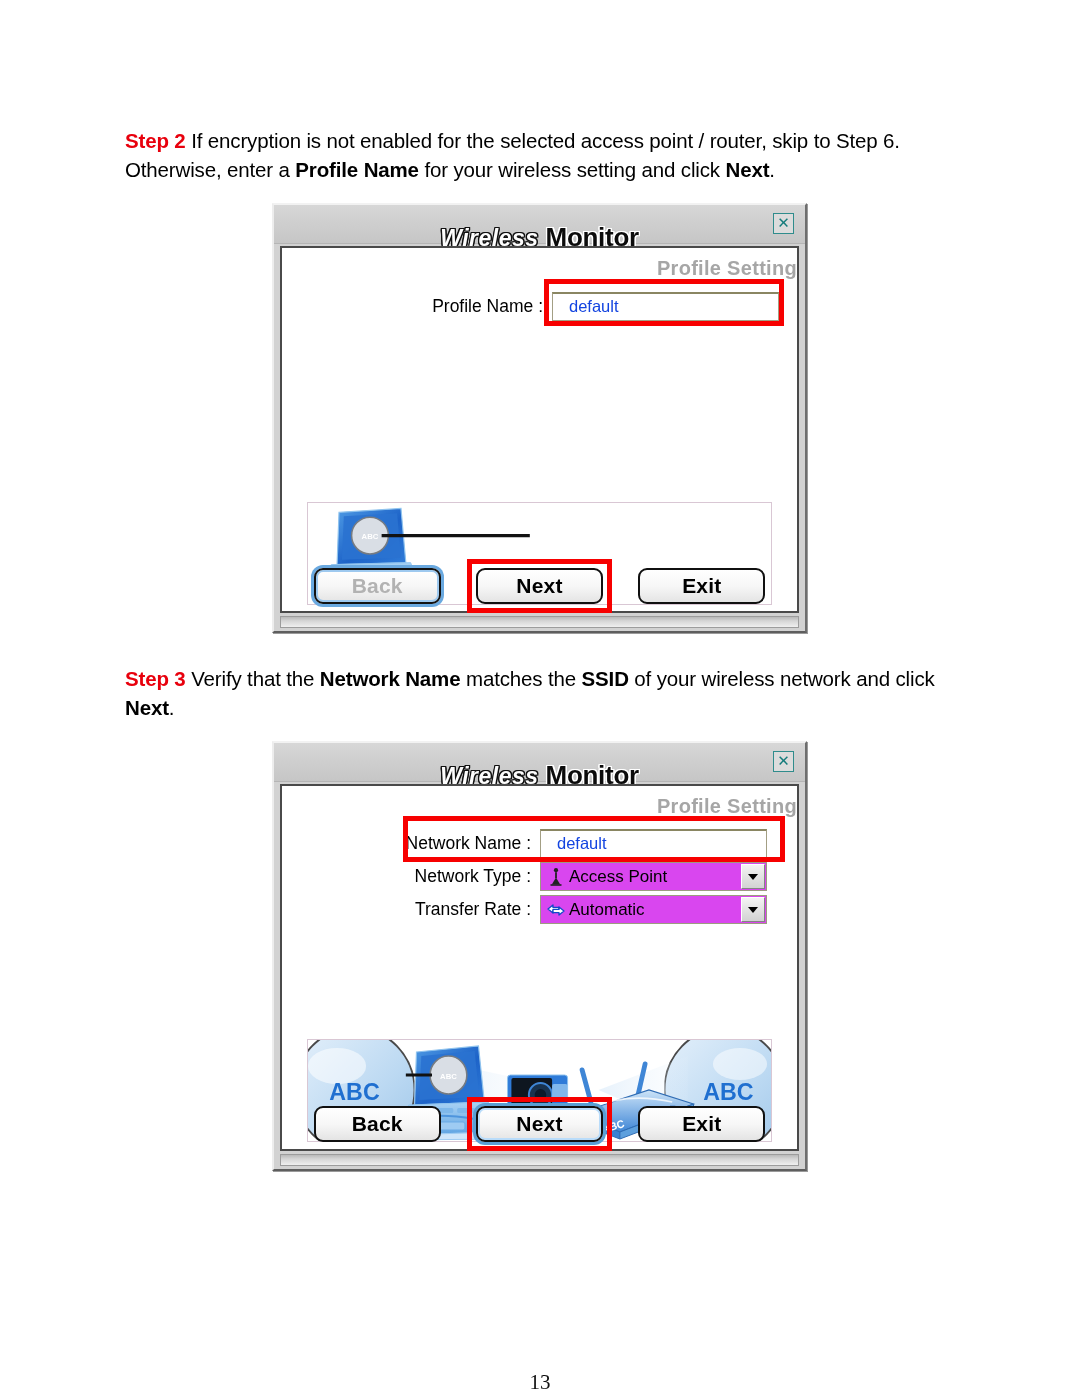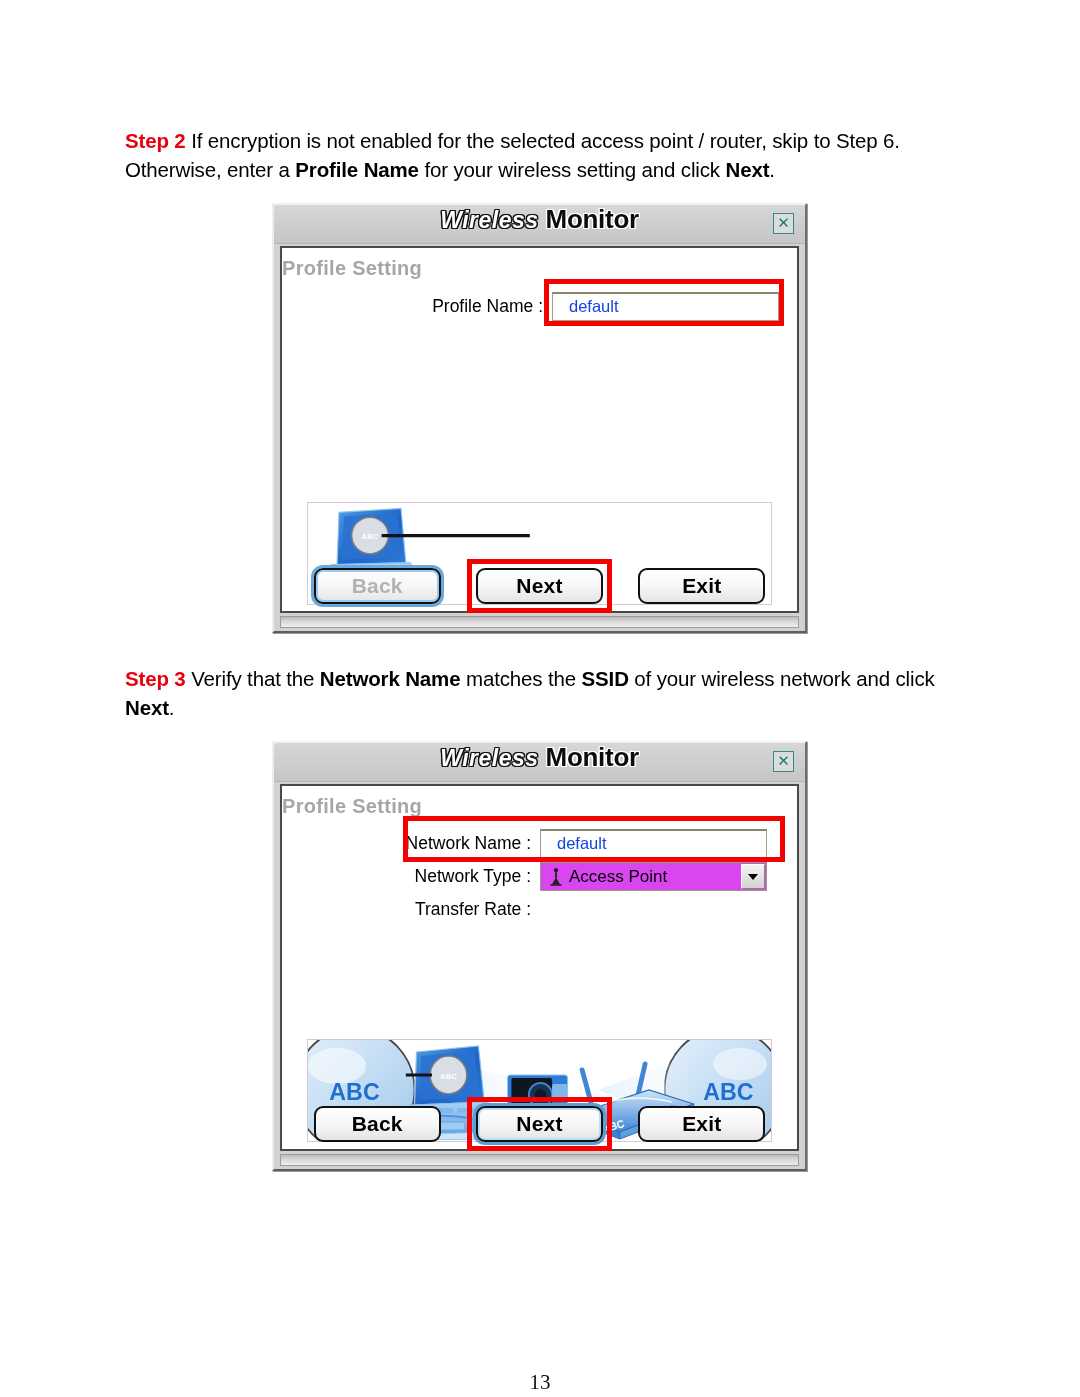--- a/index.html
+++ b/index.html
@@ -64,21 +64,21 @@
 
   .titlebar {
     height: 38px;
     background: linear-gradient(to bottom, #d7d7d7 0%, #cfcfcf 45%, #c6c6c6 100%);
     position: relative;
     border-bottom: 1px solid #b5b5b5;
   }
   .title-logo {
     position: absolute;
     left: 0; right: 0;
-    top: 0;
+    top: 18px;
     text-align: center;
     font-size: 25px;
     line-height: 28px;
     font-weight: bold;
     white-space: nowrap;
   }
   .logo-wireless {
     font-style: italic;
     font-weight: bold;
     font-size: 23px;
@@ -130,21 +130,21 @@
     left: 6px;
     right: 6px;
     bottom: 3px;
     height: 12px;
     background: linear-gradient(to bottom, #b9b9b9 0%, #d6d6d6 40%, #efefef 100%);
     border: 1px solid #9c9c9c;
     box-sizing: border-box;
   }
 
   .panel-heading {
-    text-align: left;
+    text-align: right;
     font-size: 20px;
     font-weight: bold;
     color: #a6a6a6;
     margin-top: 9px;
     letter-spacing: 0.3px;
   }
 
   
   .form-area { position: relative; }
   .form-row {
@@ -402,20 +402,32 @@
           </span>
           <span class="combo-text">Access Point</span>
           <span class="combo-arrow">
               <i></i>
             </span>
         </div>
       </div>
 
       <div class="form-row">
         <div class="field-label">Transfer Rate :</div>
+        <div class="combo">
+          <span class="combo-icon">
+            <svg class="icon-transfer" viewBox="0 0 22 20">
+              <path d="M8 5 L3 9 L8 13 L8 10.6 L14 10.6 L14 7.4 L8 7.4 Z" fill="#ffffff" stroke="#1348c9" stroke-width="1.3" stroke-linejoin="round"></path>
+              <path d="M14 7 L19 11 L14 15 L14 12.6 L8 12.6 L8 9.4 L14 9.4 Z" fill="#ffffff" stroke="#1348c9" stroke-width="1.3" stroke-linejoin="round"></path>
+            </svg>
+          </span>
+          <span class="combo-text">Automatic</span>
+          <span class="combo-arrow">
+              <i></i>
+            </span>
+        </div>
       </div>
 
     </div>
 
     <div class="redbox" style="left:121px; top:30px; width:382px; height:46px;"></div>
 
     <div class="illustration" style="top:253px;">
       <svg width="100%" height="100%" viewBox="0 0 478 101" preserveAspectRatio="none">
         <defs>
           <linearGradient id="sphere" x1="0" y1="0" x2="1" y2="1">

